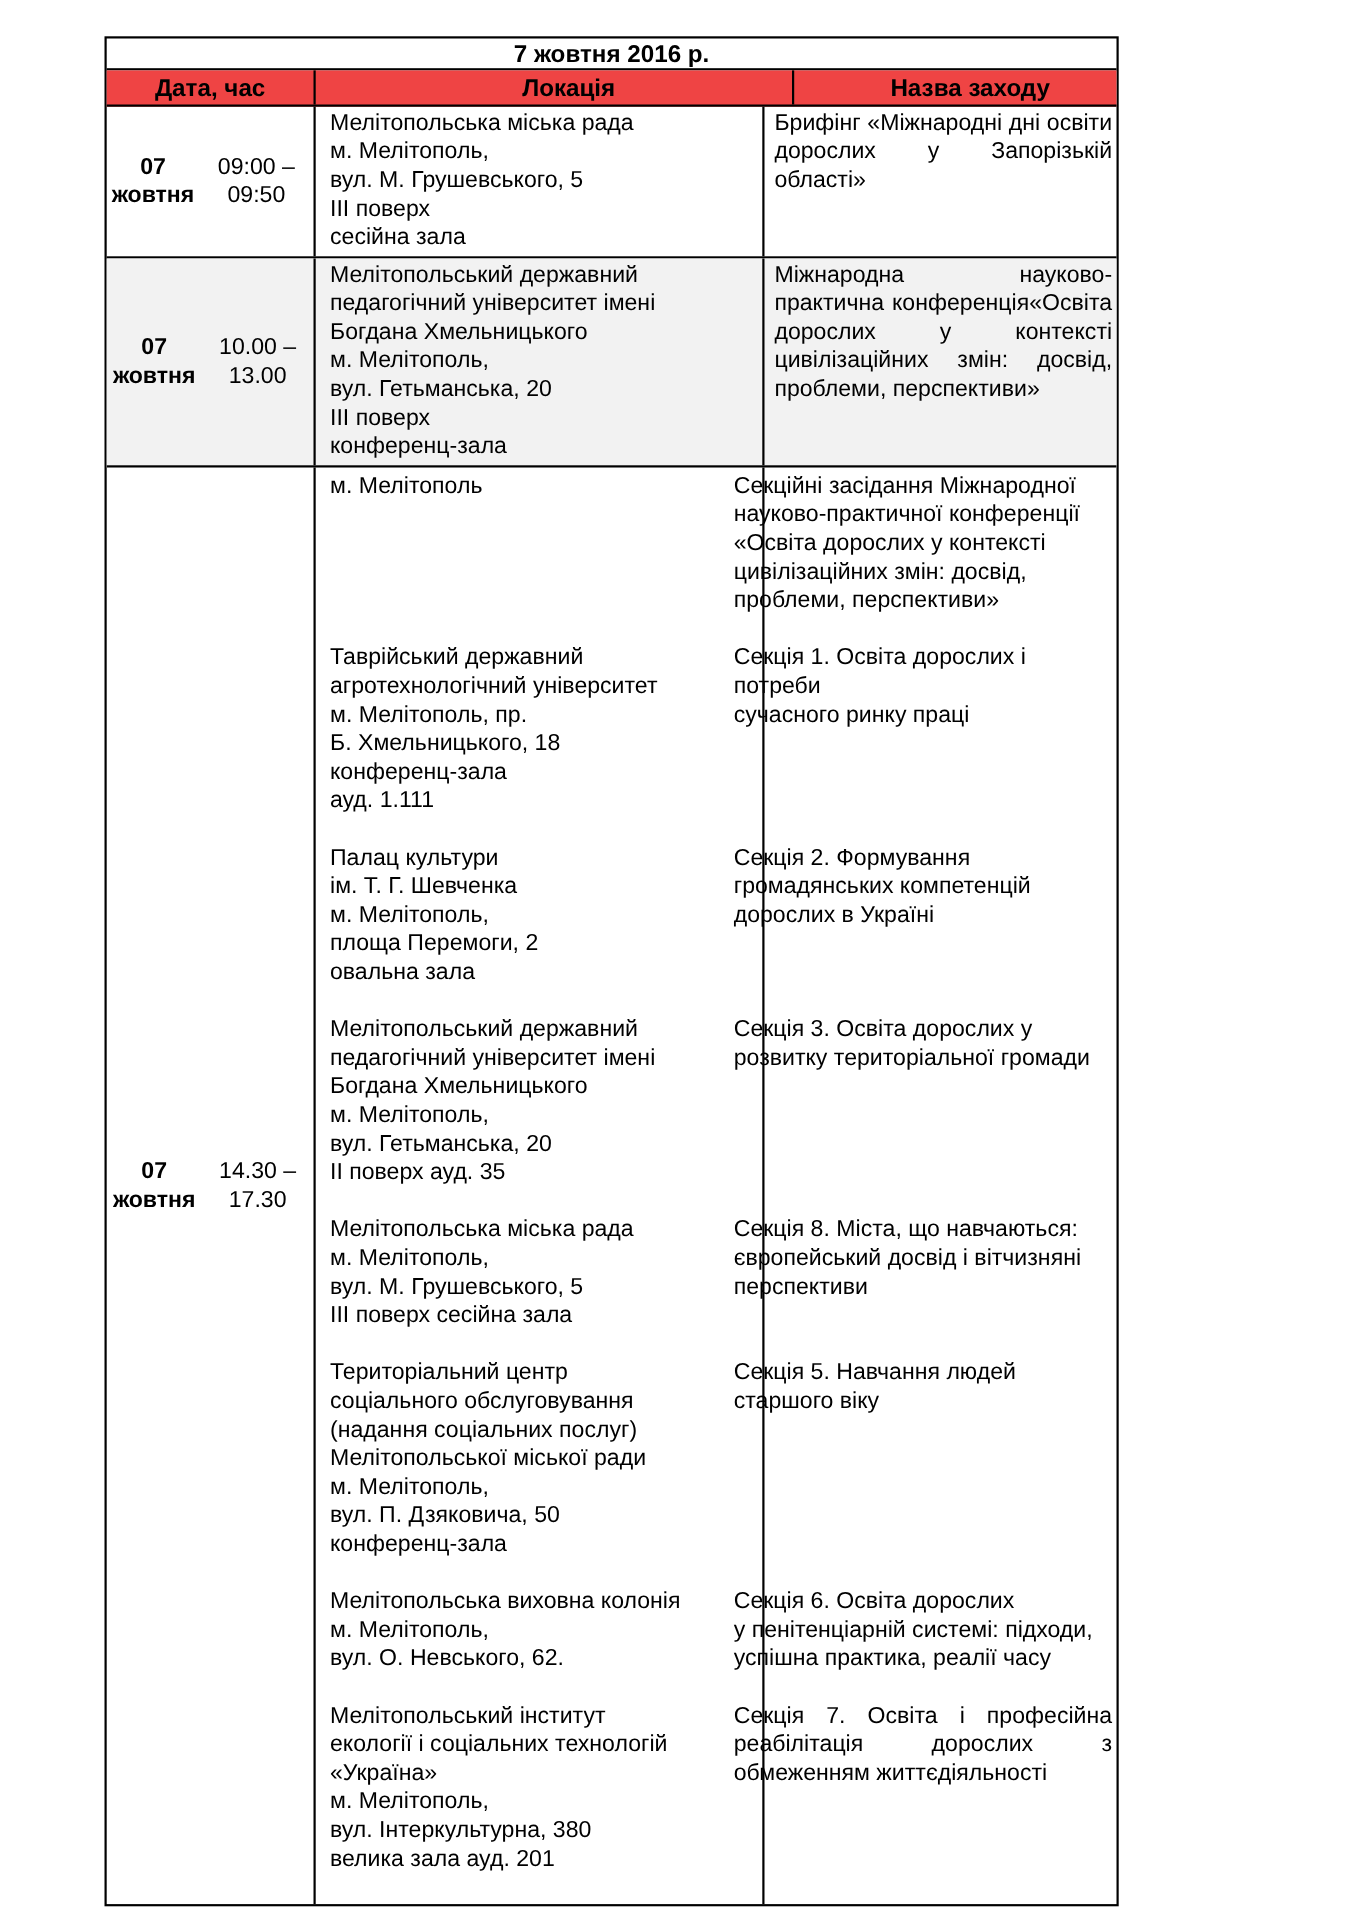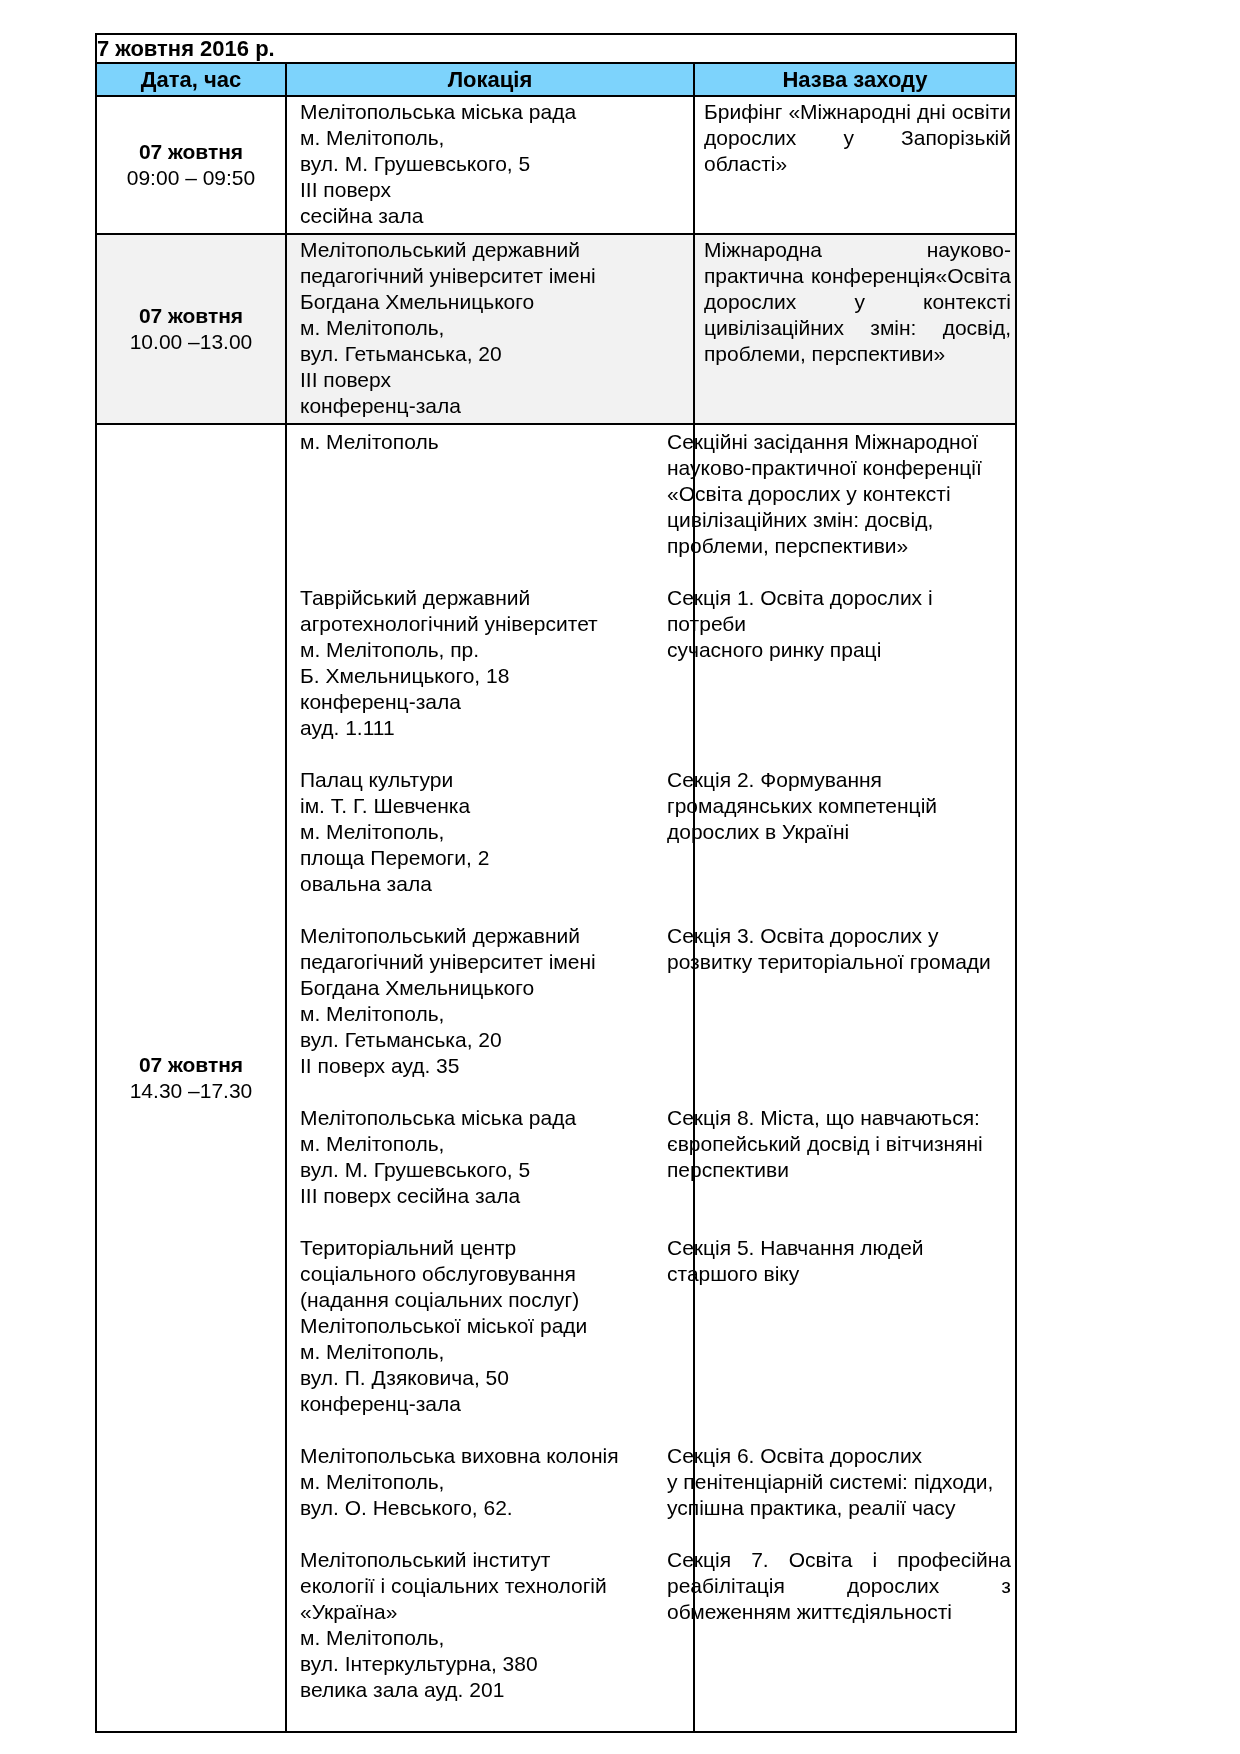--- a/index.html
+++ b/index.html
@@ -18,30 +18,32 @@
     top: 33px;
     width: 922px;
     border: 2px solid #000;
     box-sizing: border-box;
     font-size: 21px;
     line-height: 26px;
   }
   .title-row {
     height: 27px;
     line-height: 27px;
+    text-align: center;
     font-weight: bold;
     font-size: 22px;
     border-bottom: 2px solid #000;
   }
   .header-row {
     display: flex;
-    background: #7dd3fc;
+    background: #ef4444;
     border-bottom: 2px solid #000;
     font-weight: bold;
     font-size: 22px;
+    gap: 27px;
   }
   .header-row > div {
     height: 31px;
     line-height: 31px;
     text-align: center;
     box-sizing: border-box;
   }
   .h-date { width: 190px; border-right: 2px solid #000; }
   .h-loc  { width: 408px; border-right: 2px solid #000; }
   .h-evt  { flex: 1; }
@@ -49,21 +51,21 @@
   .event-row {
     display: flex;
     border-bottom: 2px solid #000;
   }
   .event-row.last { border-bottom: none; }
   .c-date {
     width: 190px;
     box-sizing: border-box;
     border-right: 2px solid #000;
     display: flex;
-    flex-direction: column;
+    flex-direction: row;
     justify-content: center;
     align-items: center;
     text-align: center;
   }
   .c-date .d { font-weight: bold; }
   .c-loc {
     width: 408px;
     box-sizing: border-box;
     border-right: 2px solid #000;
     padding: 2px 12px 4px 13px;

